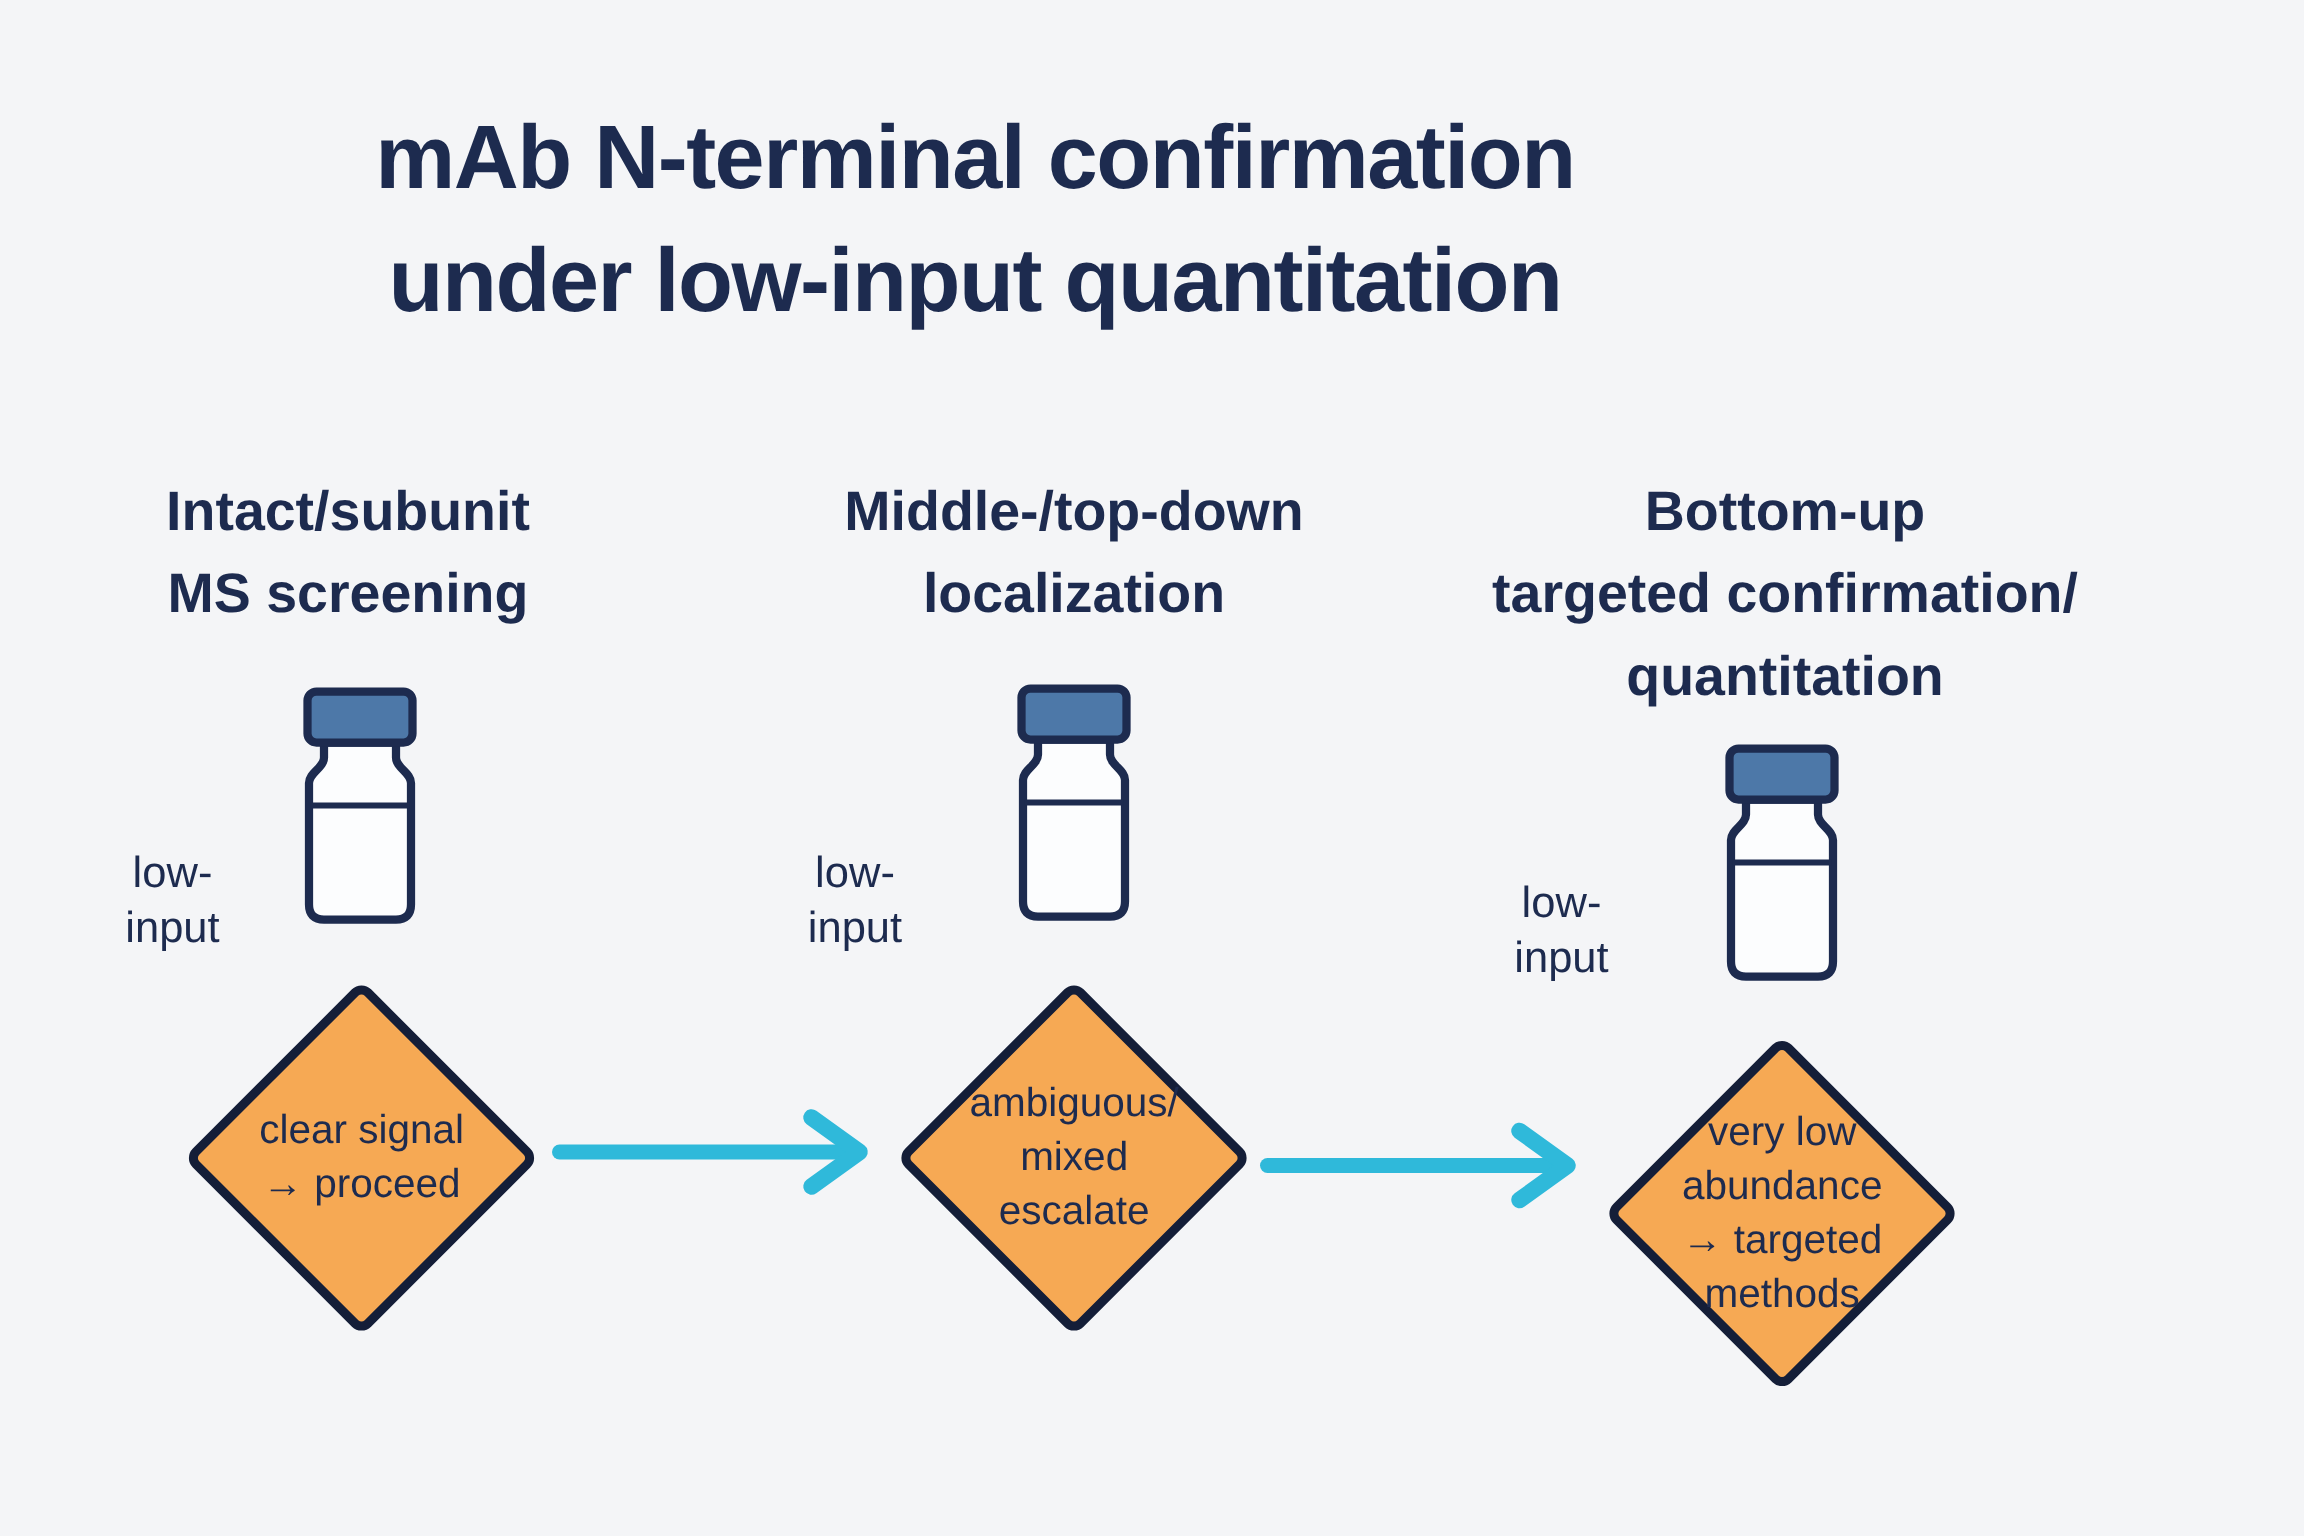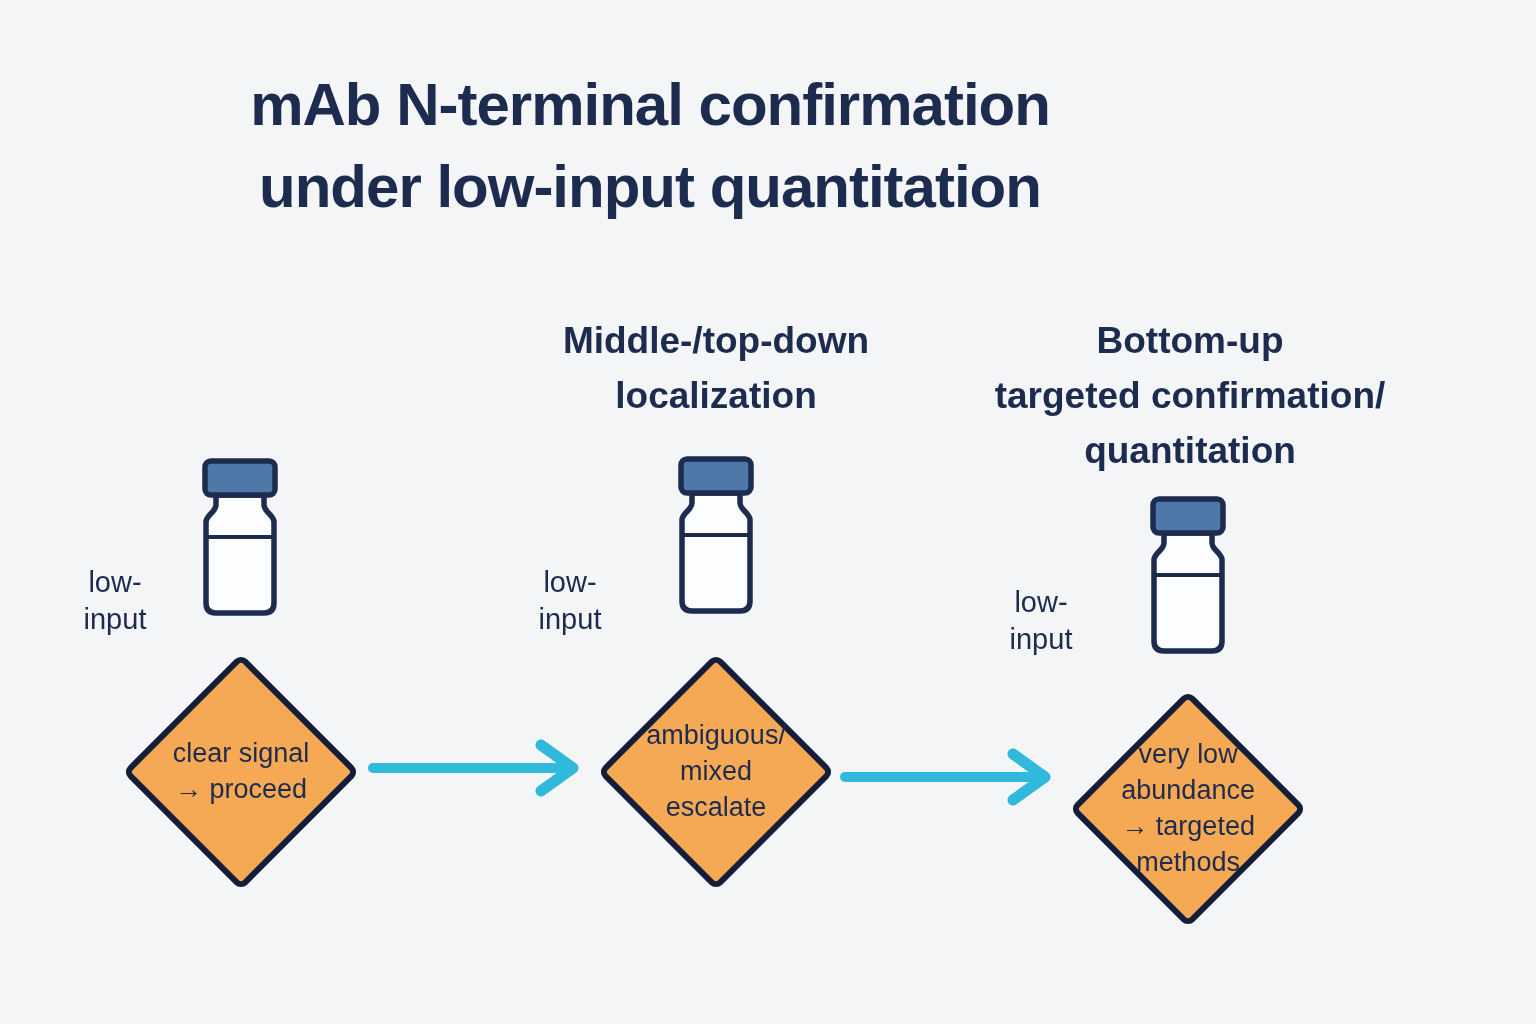--- a/index.html
+++ b/index.html
@@ -91,20 +91,22 @@
   .arrow polyline { stroke: var(--arrow); stroke-width: 11; fill: none; stroke-linecap: round; stroke-linejoin: round; }
 </style>
 </head>
 <body>
 
 <div class="canvas">
 
   <div class="title">mAb N-terminal confirmation
 under low-input quantitation</div>
 
+  <div class="heading h1">Intact/subunit
+MS screening</div>
   <div class="heading h3">Bottom-up
 targeted confirmation/
 quantitation</div>
   <div class="heading h2">Middle-/top-down
 localization</div>
 
   <svg class="vial v1" viewBox="0 0 80 170" width="80" height="170">
     <path class="vial-body" d="M16,38 L16,48 C16,55 6,58 6,65 L6,146 Q6,156 16,156 L64,156 Q74,156 74,146 L74,65 C74,58 64,55 64,48 L64,38 Z"></path>
     <line class="vial-level" x1="7" y1="80" x2="73" y2="80"></line>
     <rect class="vial-cap" x="5" y="4" width="70" height="34" rx="6"></rect>

